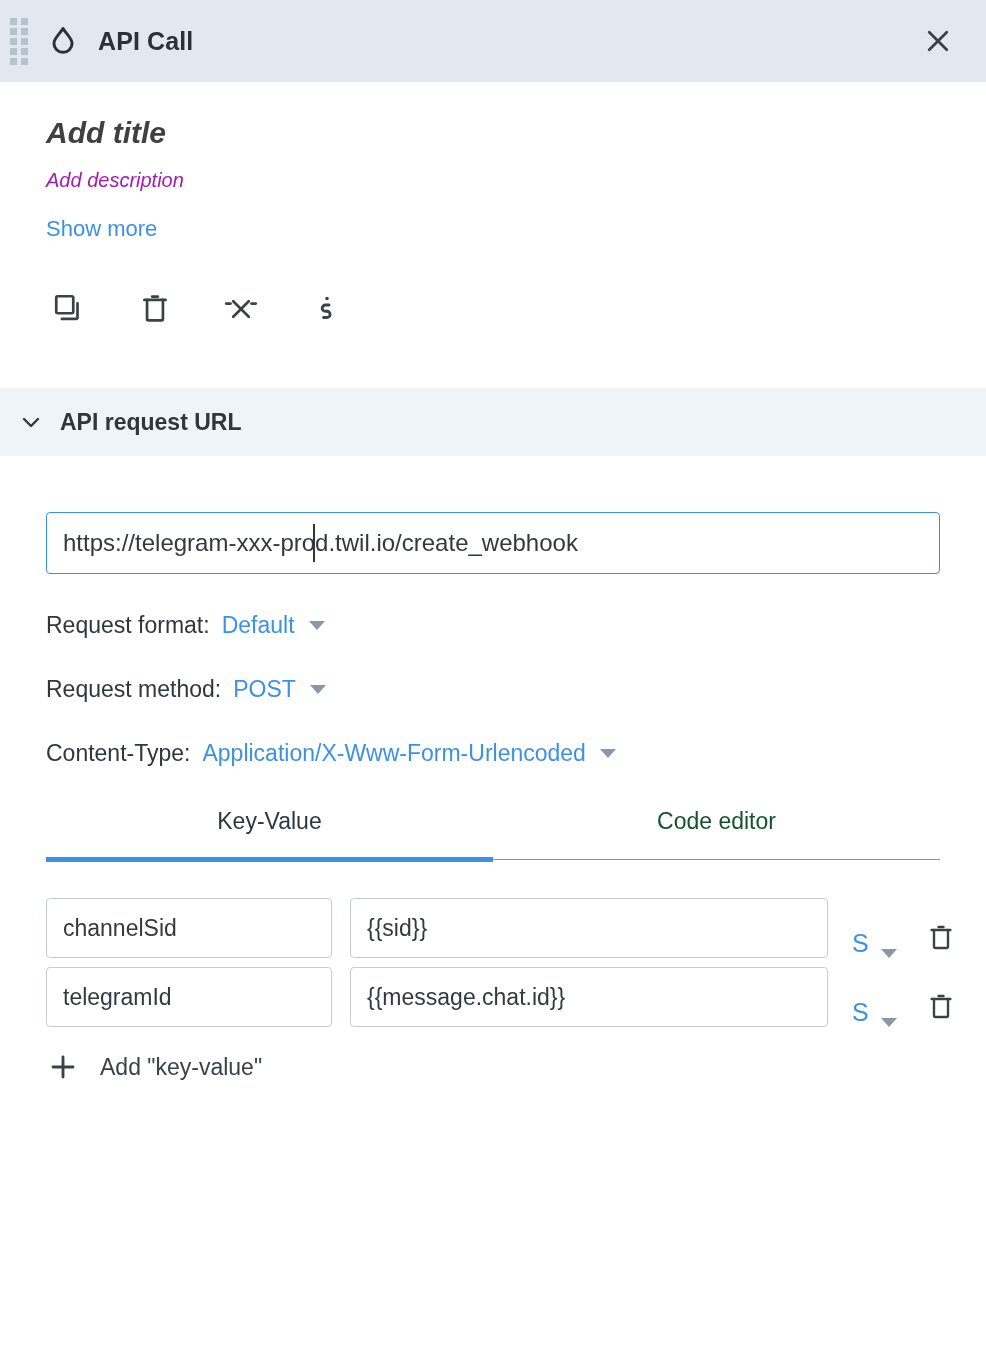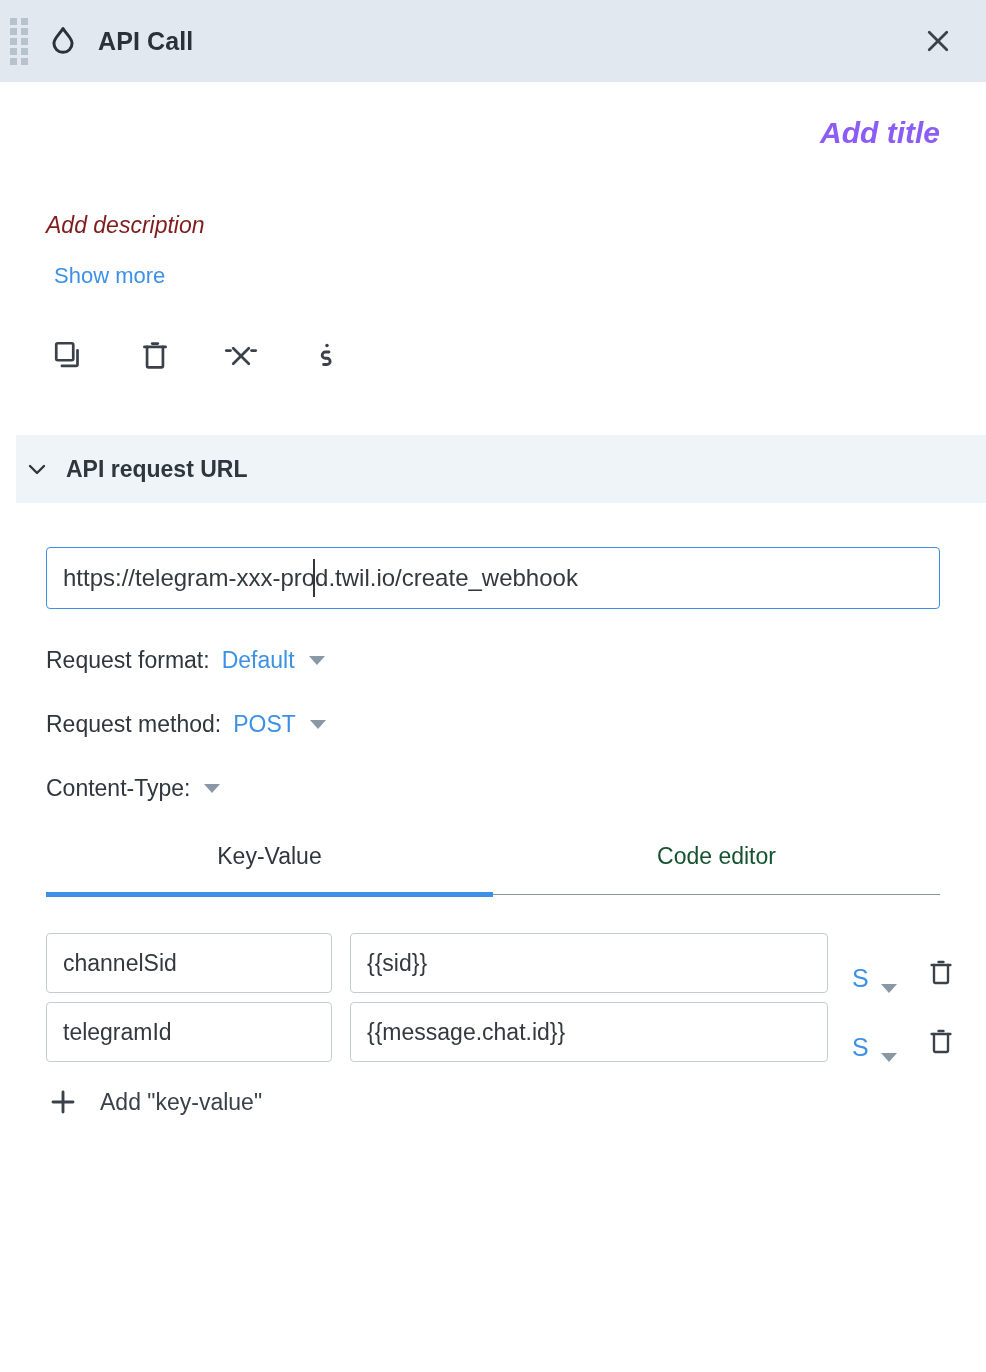--- a/index.html
+++ b/index.html
@@ -40,60 +40,57 @@
     letter-spacing: .1px;
   }
   .close-btn { margin-left: auto; display:flex; align-items:center; justify-content:center; width:44px; height:44px; cursor:pointer; }
 
   
   .meta { padding: 36px 46px 0 46px; }
   .add-title {
     font-size: 30px;
     font-style: italic;
     font-weight: bold;
-    color: #8b5cf6;
+    color: #404040;
     line-height: 1;
     padding-bottom: 6px;
-    text-align: right;
   }
   .add-desc {
-    margin-top: 60px;
-    font-size: 23px;
+    margin-top: 16px;
+    font-size: 20px;
     font-style: italic;
-    color: #7f1d1d;
+    color: #a21caf;
     line-height: 1;
   }
   .show-more {
     margin-top: 26px;
     font-size: 22px;
     color: #3c91e6;
     cursor: pointer;
     display:inline-block;
-    margin-left:8px;
   }
 
   
   .actions {
     margin-top: 44px;
     display: flex;
     align-items: center;
     gap: 40px;
     height: 46px;
   }
   .actions .act { width: 46px; height: 46px; display:flex; align-items:center; justify-content:center; cursor:pointer; }
 
   
   .section-band {
     background: #eef4f8;
     height: 68px;
     display: flex;
     align-items: center;
-    padding-left: 8px;
-    cursor: pointer;
-    margin-left: 16px;
+    padding-left: 18px;
+    cursor: pointer;
   }
   .band-url { margin-top: 56px; }
   .band-params { margin-top: 54px; }
   .chev { width: 26px; height: 26px; display:flex; align-items:center; justify-content:center; flex:0 0 auto; }
   .section-band .band-label {
     margin-left: 16px;
     font-size: 23px;
     font-weight: bold;
     color: #2f363d;
   }
@@ -106,21 +103,21 @@
     border: 1px solid #3c91e6;
     border-radius: 4px;
     font-size: 24px;
     color: #33393f;
     padding: 0 16px;
     font-family: "Liberation Sans", sans-serif;
     outline: none;
     background: #fff;
     position: relative;
   }
-  .url-wrap { position: relative; }
+  .url-wrap { position: relative; margin-top: 12px; }
   .caret {
     position: absolute;
     top: 12px;
     left: 267px;
     width: 2px;
     height: 38px;
     background: #2f363d;
   }
 
   
@@ -312,20 +309,21 @@
       <span class="drop-value">Default</span>
       <span class="caret-down"></span>
     </div>
     <div class="drop-row">
       <span class="drop-label">Request method:</span>
       <span class="drop-value">POST</span>
       <span class="caret-down"></span>
     </div>
     <div class="drop-row">
       <span class="drop-label">Content-Type:</span>
+      <span class="drop-value">Application/X-Www-Form-Urlencoded</span>
       <span class="caret-down"></span>
     </div>
   </div>
 
 
   <div class="tabs">
     <div class="tab active">Key-Value</div>
     <div class="tab inactive">Code editor</div>
   </div>
   <div class="tab-underline">

